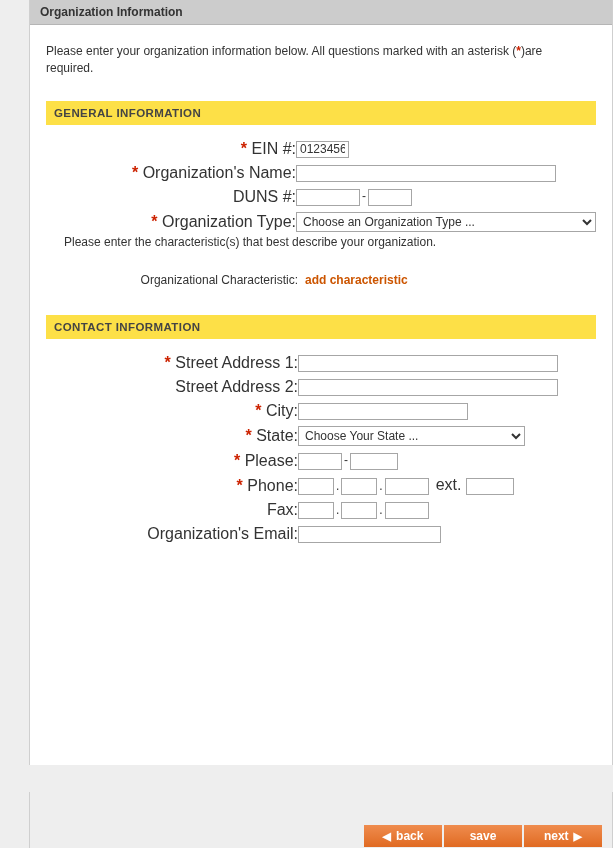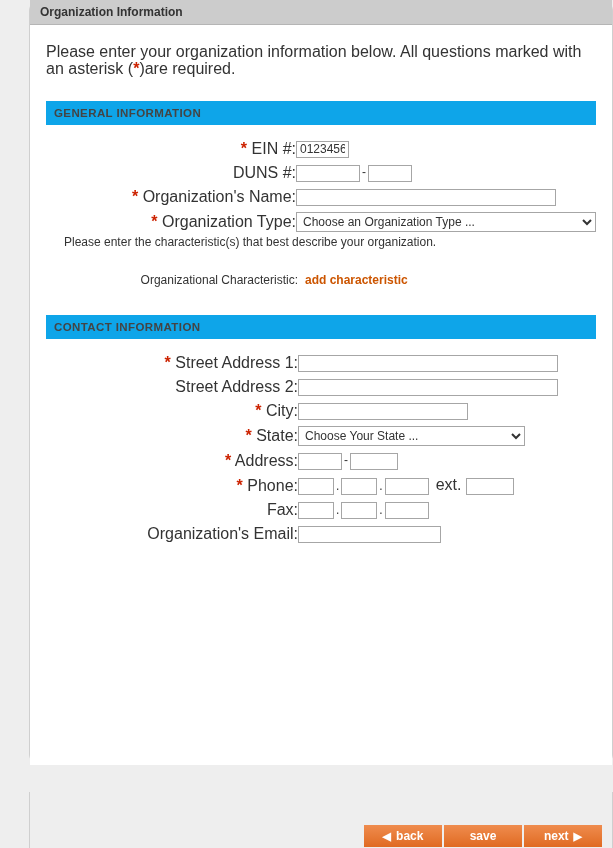--- a/index.html
+++ b/index.html
@@ -23,52 +23,51 @@
   }
   .panel {
     position: absolute;
     left: 29px;
     top: 0px;
     width: 584px;
     background: #ffffff;
     border-left: 1px solid #cfcfcf;
     border-right: 1px solid #cfcfcf;
     box-sizing: border-box;
-    border-radius: 11px;
   }
   .panel-header {
     height: 24px;
     background: #cccccc;
     border-bottom: 1px solid #b5b5b5;
     display: flex;
     align-items: center;
     padding-left: 10px;
     font-weight: bold;
     font-size: 12px;
     color: #333333;
   }
   .panel-body {
     padding: 16px 16px 28px 16px;
     background: #ffffff;
     min-height: 740px;
     box-sizing: border-box;
   }
   .intro {
-    font-size: 16px;
+    font-size: 12px;
     line-height: 17px;
     color: #333333;
     margin: 2px 0 0 0;
     padding-right: 10px;
   }
   .asterisk {
     color: #cc2200;
     font-weight: bold;
   }
   .section-bar {
-    background: #0ea5e9;
+    background: #fde047;
     color: #444444;
     font-weight: bold;
     font-size: 11.5px;
     letter-spacing: 0.4px;
     padding: 6px 8px;
     margin-top: 24px;
     margin-bottom: 10px;
   }
   .section-note {
     font-size: 12px;
@@ -214,29 +213,29 @@
 
       <table class="formtab">
         <tbody>
             <tr>
           <td class="lbl"><span class="asterisk">*</span> <span>EIN #:</span></td>
           <td>
             <input class="txt w-ein" type="text" value="012345678" style="">
           </td>
         </tr>
         <tr>
+          <td class="lbl"><span class="asterisk">*</span> <span>Organization's Name:</span></td>
+          <td>
+            <input class="txt w-name" type="text" value="" style="">
+          </td>
+        </tr>
+        <tr>
           <td class="lbl"><span>DUNS #:</span></td>
           <td>
             <input class="txt w-duns1" type="text" value="" style=""><span class="dash">-</span><input class="txt w-duns2" type="text" value="" style="">
-          </td>
-        </tr>
-        <tr>
-          <td class="lbl"><span class="asterisk">*</span> <span>Organization's Name:</span></td>
-          <td>
-            <input class="txt w-name" type="text" value="" style="">
           </td>
         </tr>
         <tr>
           <td class="lbl"><span class="asterisk">*</span> <span>Organization Type:</span></td>
           <td>
             <select class="sel w-orgtype">
               <option>Choose an Organization Type ...</option>
             </select>
           </td>
         </tr>
@@ -274,21 +273,21 @@
         </tr>
         <tr>
           <td class="lbl"><span class="asterisk">*</span> <span>State:</span></td>
           <td>
             <select class="sel w-state">
               <option>Choose Your State ...</option>
             </select>
           </td>
         </tr>
         <tr>
-          <td class="lbl"><span class="asterisk">*</span> <span>Address:</span></td>
+          <td class="lbl"><span class="asterisk">*</span> <span>Please:</span></td>
           <td>
             <input class="txt w-zip1" type="text" value="" style=""><span class="dash">-</span><input class="txt w-zip2" type="text" value="" style="">
           </td>
         </tr>
         <tr>
           <td class="lbl"><span class="asterisk">*</span> <span>Phone:</span></td>
           <td>
             <input class="txt w-ph1" type="text" value="" style=""><span class="dash">.</span><input class="txt w-ph2" type="text" value="" style=""><span class="dash">.</span><input class="txt w-ph3" type="text" value="" style=""><span class="ext-label">ext.</span><input class="txt w-ext" type="text" value="" style="">
           </td>
         </tr>

